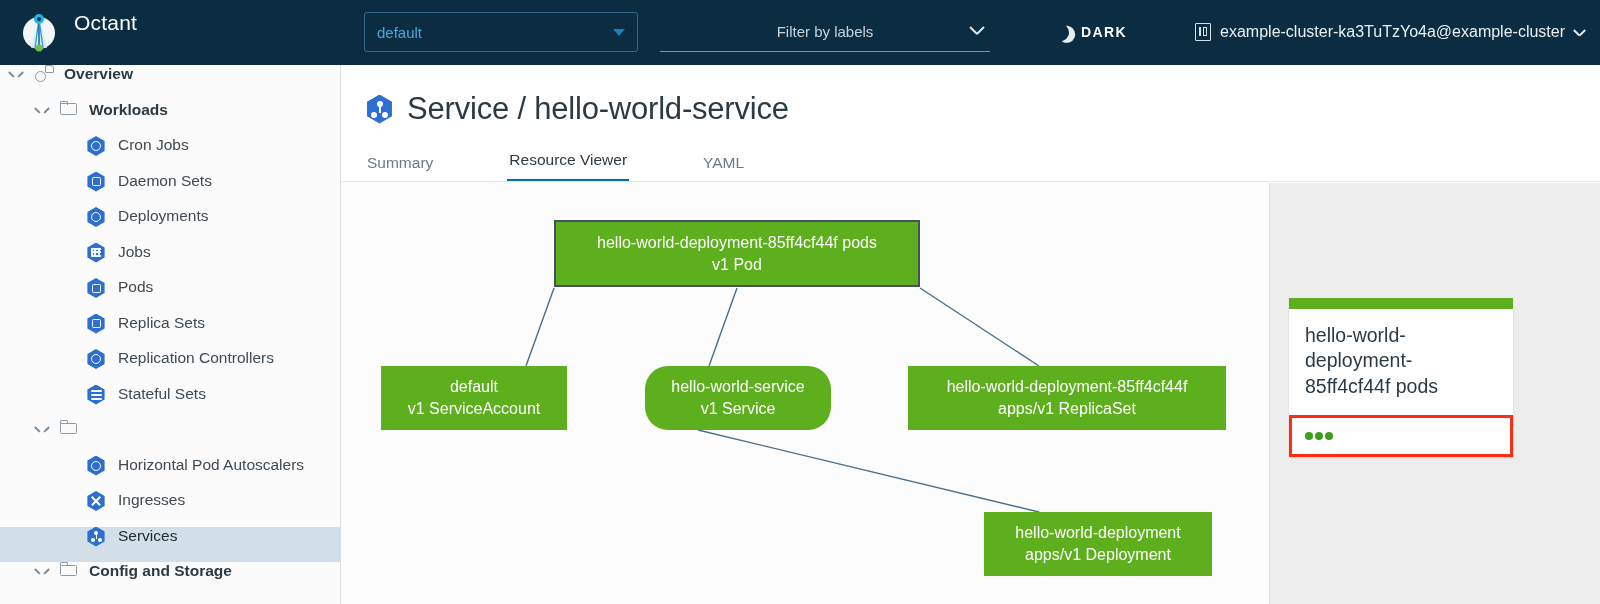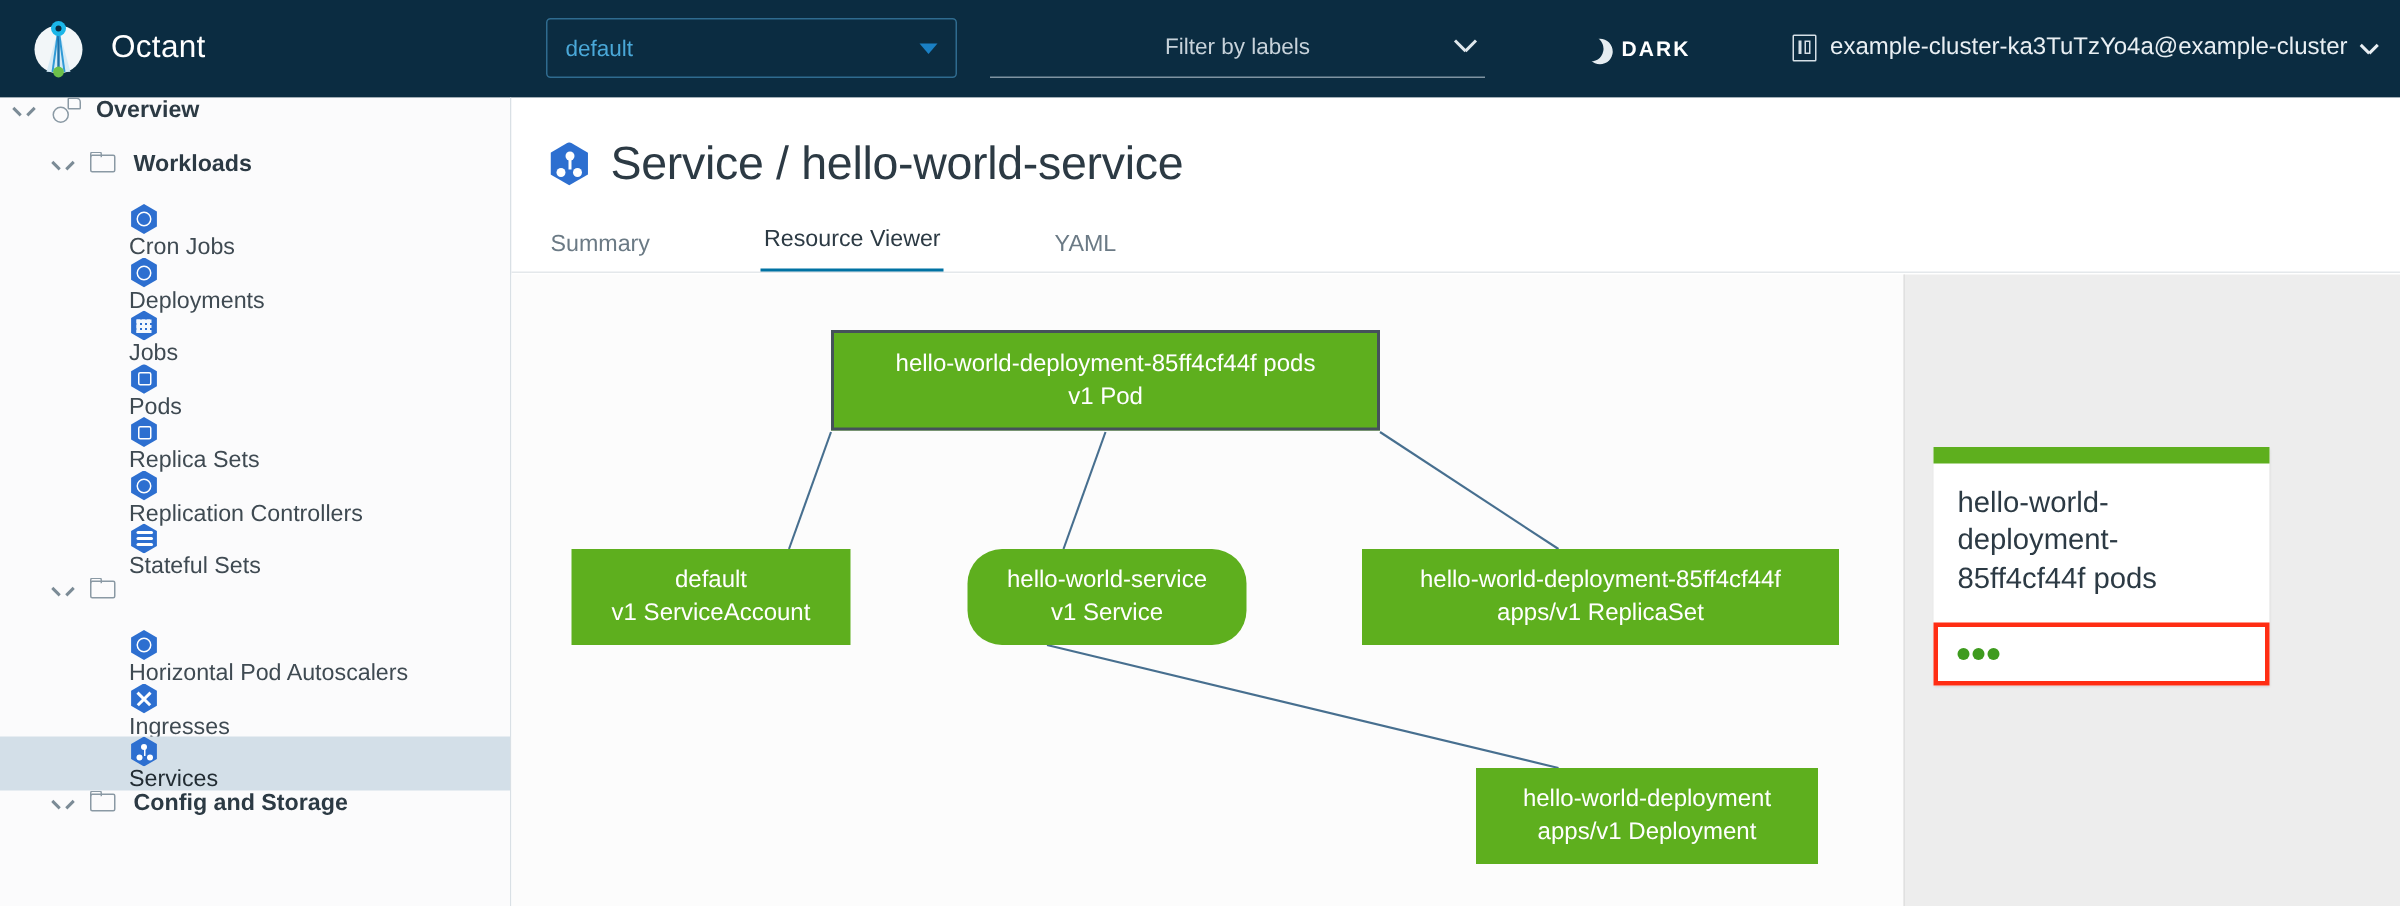--- a/index.html
+++ b/index.html
@@ -11,21 +11,21 @@
   }
 
   
   .header {
     position: absolute; top: 0; left: 0;
     width: 1600px; height: 65px;
     background: #0b2c41;
     display: flex; align-items: center;
     border-bottom: 1px solid #0b2c41;
   }
-  .brand { display: flex; align-items: center; padding-left: 18px; width: 320px; }
+  .brand { display: flex; align-items: flex-start; padding-left: 18px; width: 320px; }
   .logo-wrap { width: 42px; height: 42px; position: relative; }
   .brand-title {
     color: #ffffff; font-size: 21px; margin-left: 14px; letter-spacing: .2px;
   }
 
   .ns-select {
     width: 274px; height: 40px; margin-left: 44px;
     border: 1px solid #2f6b8f; border-radius: 3px;
     background: transparent;
     display: flex; align-items: center; padding: 0 12px;
@@ -104,21 +104,21 @@
     background: #fbfbfc;
     border-right: 1px solid #d9e0e5;
     overflow: hidden;
   }
   .nav-row {
     height: 35.5px; display: flex; align-items: flex-start;
     position: relative; cursor: pointer;
   }
   .nav-row.level0 { padding-left: 8px; }
   .nav-row.level1 { padding-left: 34px; }
-  .nav-row.level2 { padding-left: 86px; flex-direction: column; }
+  .nav-row.level2 { padding-left: 86px; }
   .nav-row.selected { background: #d3dfe8; }
 
   .chev {
     width: 16px; height: 16px; position: relative; flex: 0 0 16px; margin-right: 10px;
   }
   .chev:before, .chev:after {
     content: ""; position: absolute; top: 6px;
     width: 7px; height: 1.6px; background: #7b8b96;
   }
   .chev:before { left: 1px; transform: rotate(45deg); transform-origin: left center; }
@@ -347,20 +347,26 @@
         <span class="ftab"></span>
       </span>
       <span class="nav-label bold">Workloads</span>
     </div>
     <div class="nav-row level2">
       <span class="k8s-icon">
         <span class="ring"></span>
         <span class="ring-c"></span>
       </span>
       <span class="nav-label">Cron Jobs</span>
+    </div>
+    <div class="nav-row level2">
+      <span class="k8s-icon">
+        <span class="box"></span>
+      </span>
+      <span class="nav-label">Daemon Sets</span>
     </div>
     <div class="nav-row level2">
       <span class="k8s-icon">
         <span class="ring"></span>
         <span class="ring-c"></span>
       </span>
       <span class="nav-label">Deployments</span>
     </div>
     <div class="nav-row level2">
       <span class="k8s-icon">

